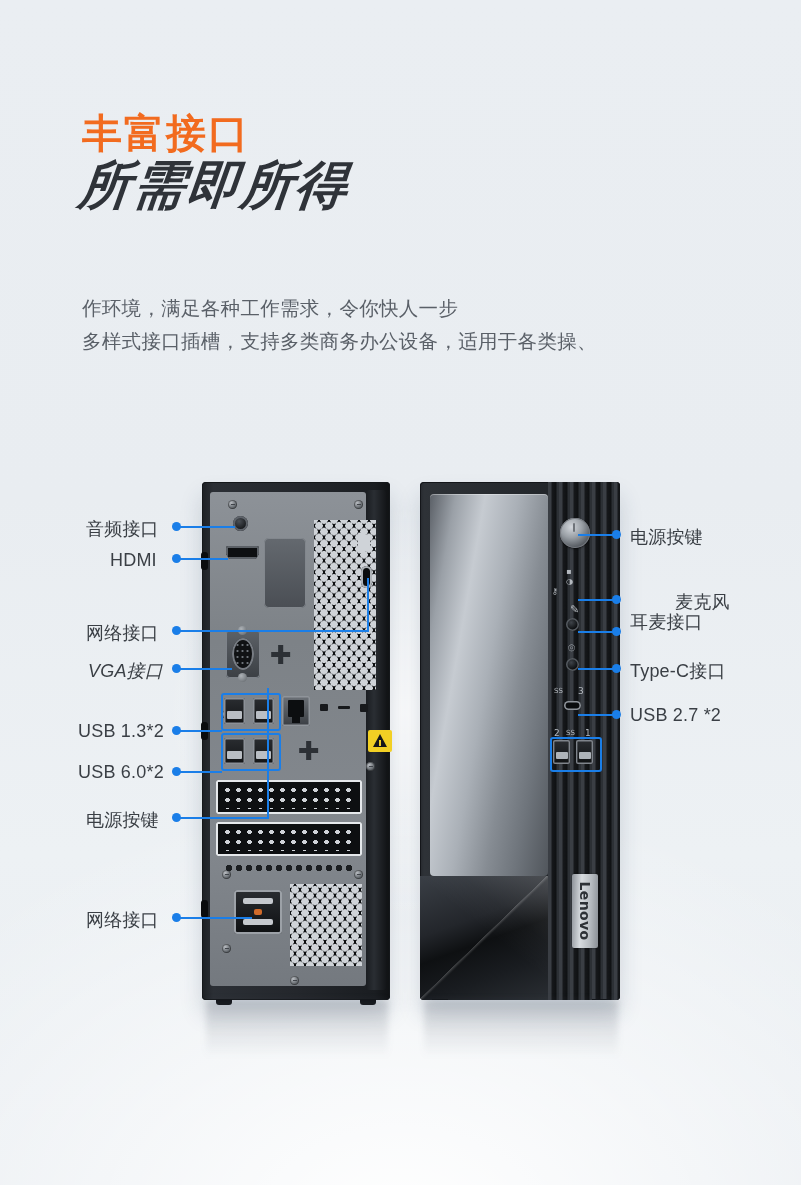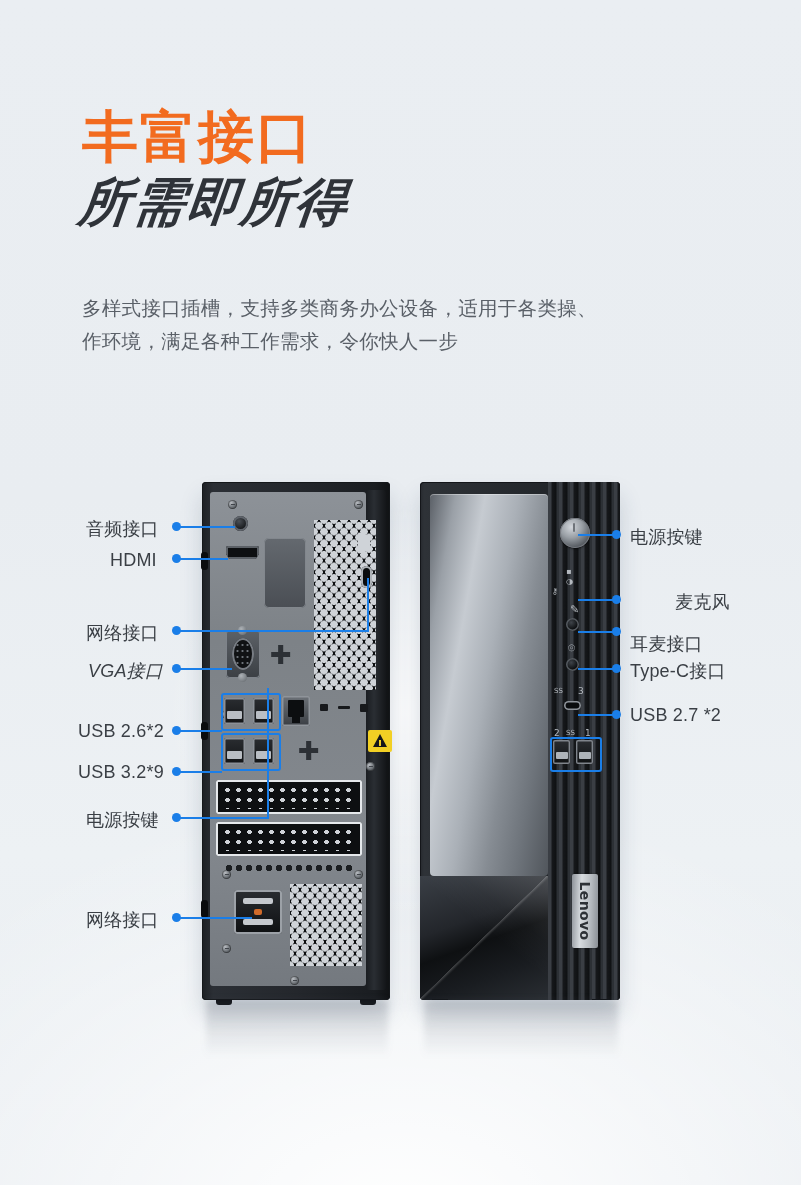--- a/index.html
+++ b/index.html
@@ -10,23 +10,23 @@
   }
   #stage{position:relative;width:801px;height:1185px;
     background:
       radial-gradient(120% 60% at 50% 104%, #ffffff 0%, rgba(255,255,255,0) 62%),
       linear-gradient(180deg,#eaeef2 0%,#e9edf1 42%,#edf1f4 72%,#eaeef2 100%);
   }
 
   
   .headline{position:absolute;left:82px;top:112px;}
   .h-line1{
-    font-size:56px;font-weight:700;letter-spacing:2px;
+    font-size:40px;font-weight:700;letter-spacing:2px;
     color:#f26b1f;line-height:1.06;white-space:nowrap;
-    font-family:Liberation Mono, monospace;
+    font-family:Liberation Sans, sans-serif;
   }
   .h-line2{
     font-size:52px;font-weight:700;letter-spacing:2px;
     color:#2f3339;line-height:1.06;white-space:nowrap;
     font-style:italic;transform:skewX(-6deg);transform-origin:left top;
     font-family:"DejaVu Sans",sans-serif;margin-top:4px;
   }
   .subtitle{
     position:absolute;left:82px;top:292px;width:672px;
     font-size:19.5px;line-height:33px;color:#5a6068;letter-spacing:.3px;
@@ -181,22 +181,22 @@
 <body>
 
 <div id="stage">
 
   <div class="headline">
     <div class="h-line1">丰富接口</div>
     <div class="h-line2">所需即所得</div>
   </div>
 
   <div class="subtitle">
+    <div>作环境，满足各种工作需求，令你快人一步</div>
     <div>多样式接口插槽，支持多类商务办公设备，适用于各类操、</div>
-    <div>作环境，满足各种工作需求，令你快人一步</div>
   </div>
 
   <div class="product">
     <div class="glow"></div>
 
     <div class="rear">
       <div class="rear-inner"></div>
       <div class="rear-right-strip"></div>
 
       <div class="scr" style="left:26px;top:18px;"></div>
@@ -322,25 +322,25 @@
 
     <div class="label" style="left:86px;top:181px;">网络接口</div>
     <div class="dot" style="left:172px;top:186px;"></div>
     <div class="lead" style="left:180px;top:189.5px;width:189px;"></div>
     <div class="leadv" style="left:367px;top:138px;height:53px;"></div>
 
     <div class="label" style="left:88px;top:219px;font-style:italic;">VGA接口</div>
     <div class="dot" style="left:172px;top:224px;"></div>
     <div class="lead" style="left:180px;top:227.5px;width:52px;"></div>
 
-    <div class="label" style="left:78px;top:281px;">USB 2.6*2</div>
+    <div class="label" style="left:78px;top:281px;">USB 1.3*2</div>
     <div class="dot" style="left:172px;top:286px;"></div>
     <div class="lead" style="left:180px;top:289.5px;width:42px;"></div>
 
-    <div class="label" style="left:78px;top:322px;">USB 3.2*9</div>
+    <div class="label" style="left:78px;top:322px;">USB 6.0*2</div>
     <div class="dot" style="left:172px;top:327px;"></div>
     <div class="lead" style="left:180px;top:330.5px;width:42px;"></div>
 
     <div class="label" style="left:86px;top:368px;">电源按键</div>
     <div class="dot" style="left:172px;top:373px;"></div>
     <div class="lead" style="left:180px;top:376.5px;width:89px;"></div>
     <div class="leadv" style="left:267px;top:248px;height:130px;"></div>
 
     <div class="label" style="left:86px;top:468px;">网络接口</div>
     <div class="dot" style="left:172px;top:473px;"></div>
@@ -349,21 +349,21 @@
     <div class="lead" style="left:578px;top:93.5px;width:36px;"></div>
     <div class="dot" style="left:612px;top:90px;"></div>
     <div class="label r" style="left:630px;top:85px;">电源按键</div>
 
     <div class="lead" style="left:578px;top:158.5px;width:36px;"></div>
     <div class="dot" style="left:612px;top:155px;"></div>
     <div class="label r" style="left:630px;top:150px;margin-left:45px;">麦克风</div>
 
     <div class="lead" style="left:578px;top:190.5px;width:36px;"></div>
     <div class="dot" style="left:612px;top:187px;"></div>
-    <div class="label r" style="left:630px;top:192px;">耳麦接口</div>
+    <div class="label r" style="left:630px;top:170px;">耳麦接口</div>
 
     <div class="lead" style="left:578px;top:227.5px;width:36px;"></div>
     <div class="dot" style="left:612px;top:224px;"></div>
     <div class="label r" style="left:630px;top:219px;">Type-C接口</div>
 
     <div class="lead" style="left:578px;top:273.5px;width:36px;"></div>
     <div class="dot" style="left:612px;top:270px;"></div>
     <div class="label r" style="left:630px;top:265px;">USB 2.7 *2</div>
   </div>
 

